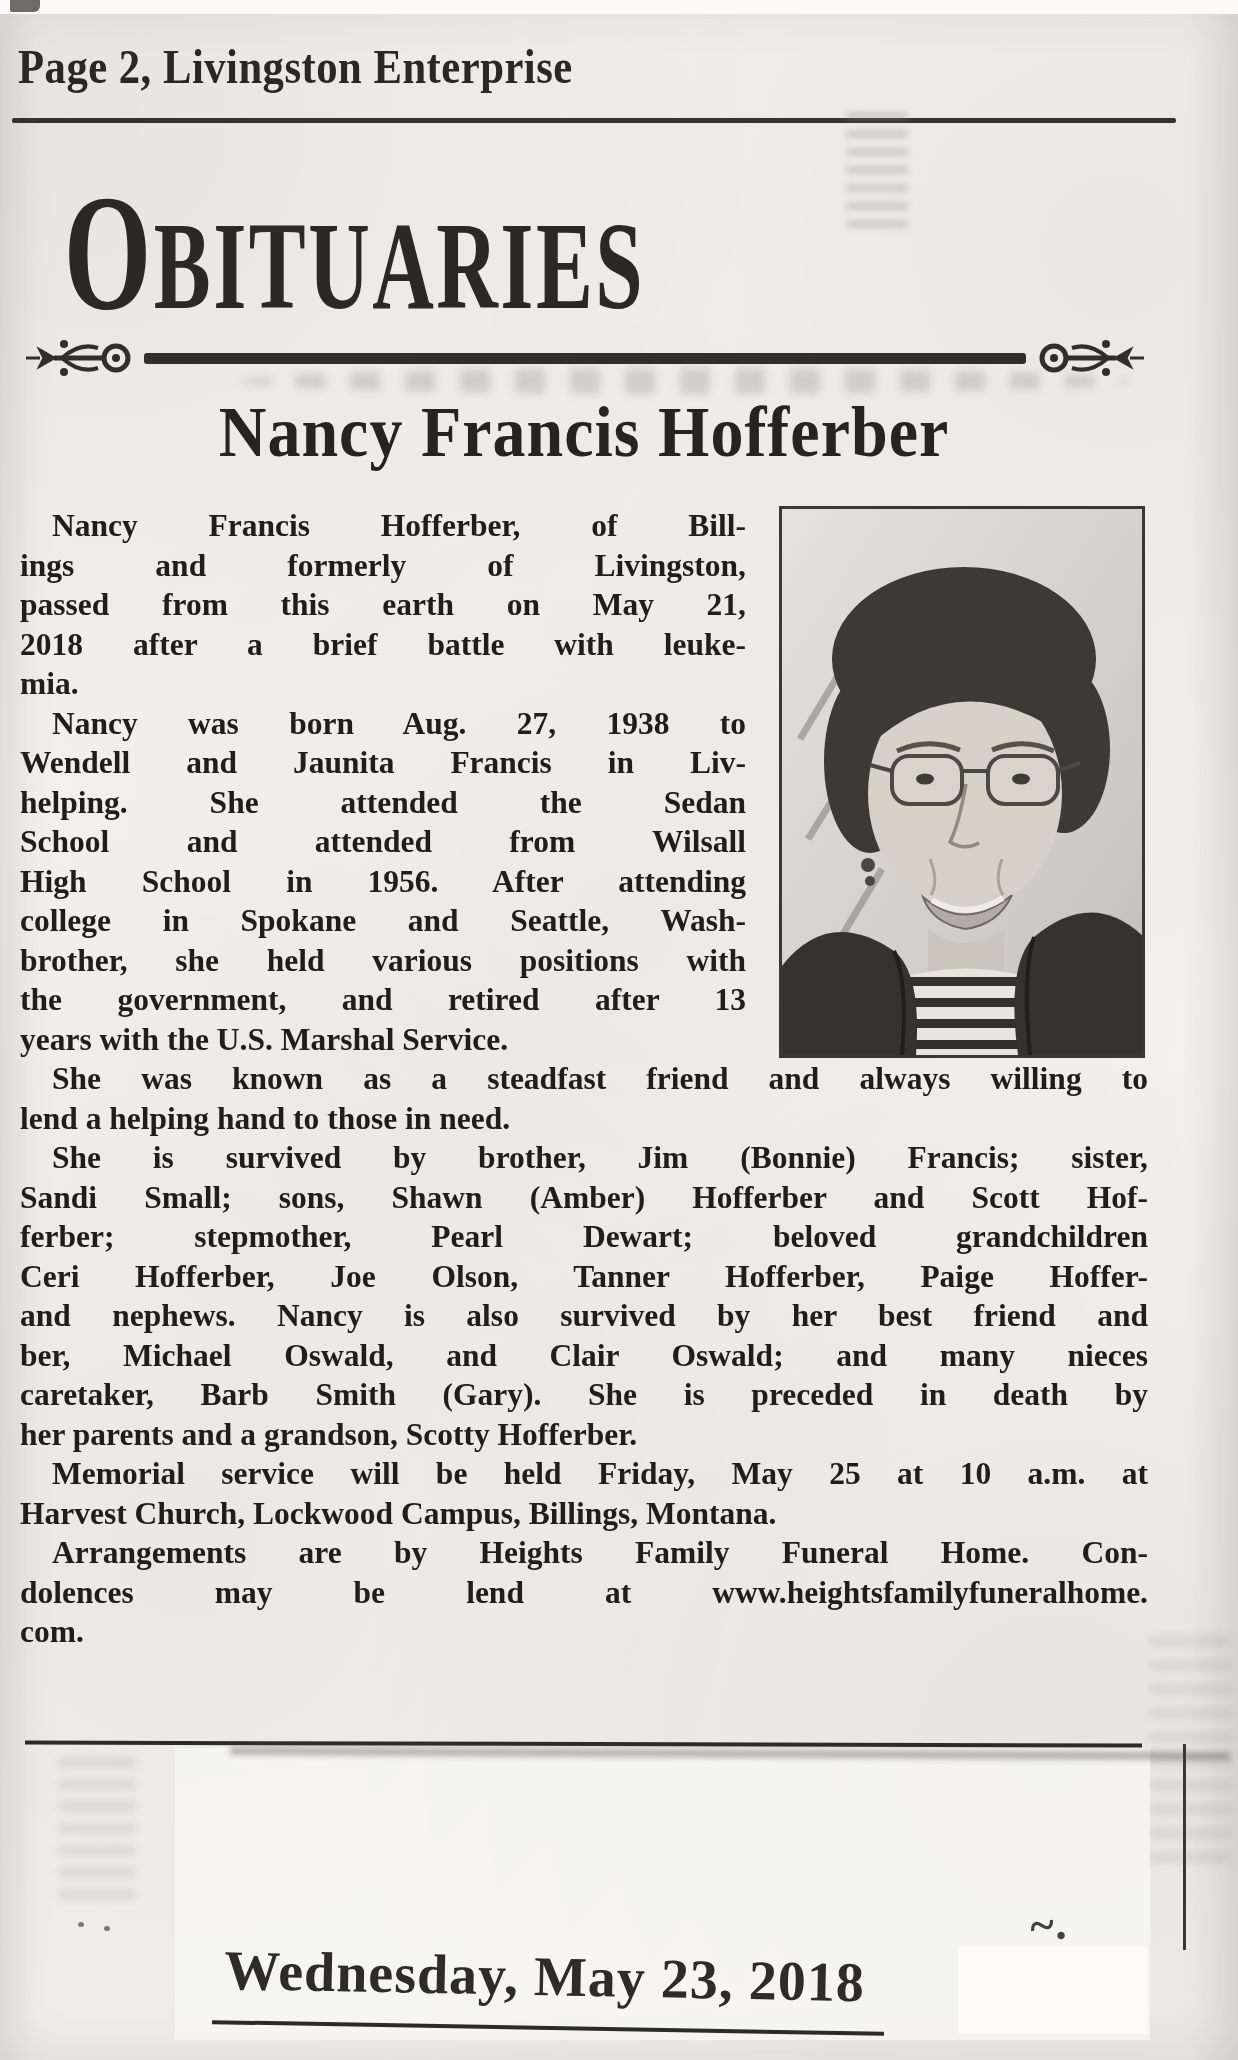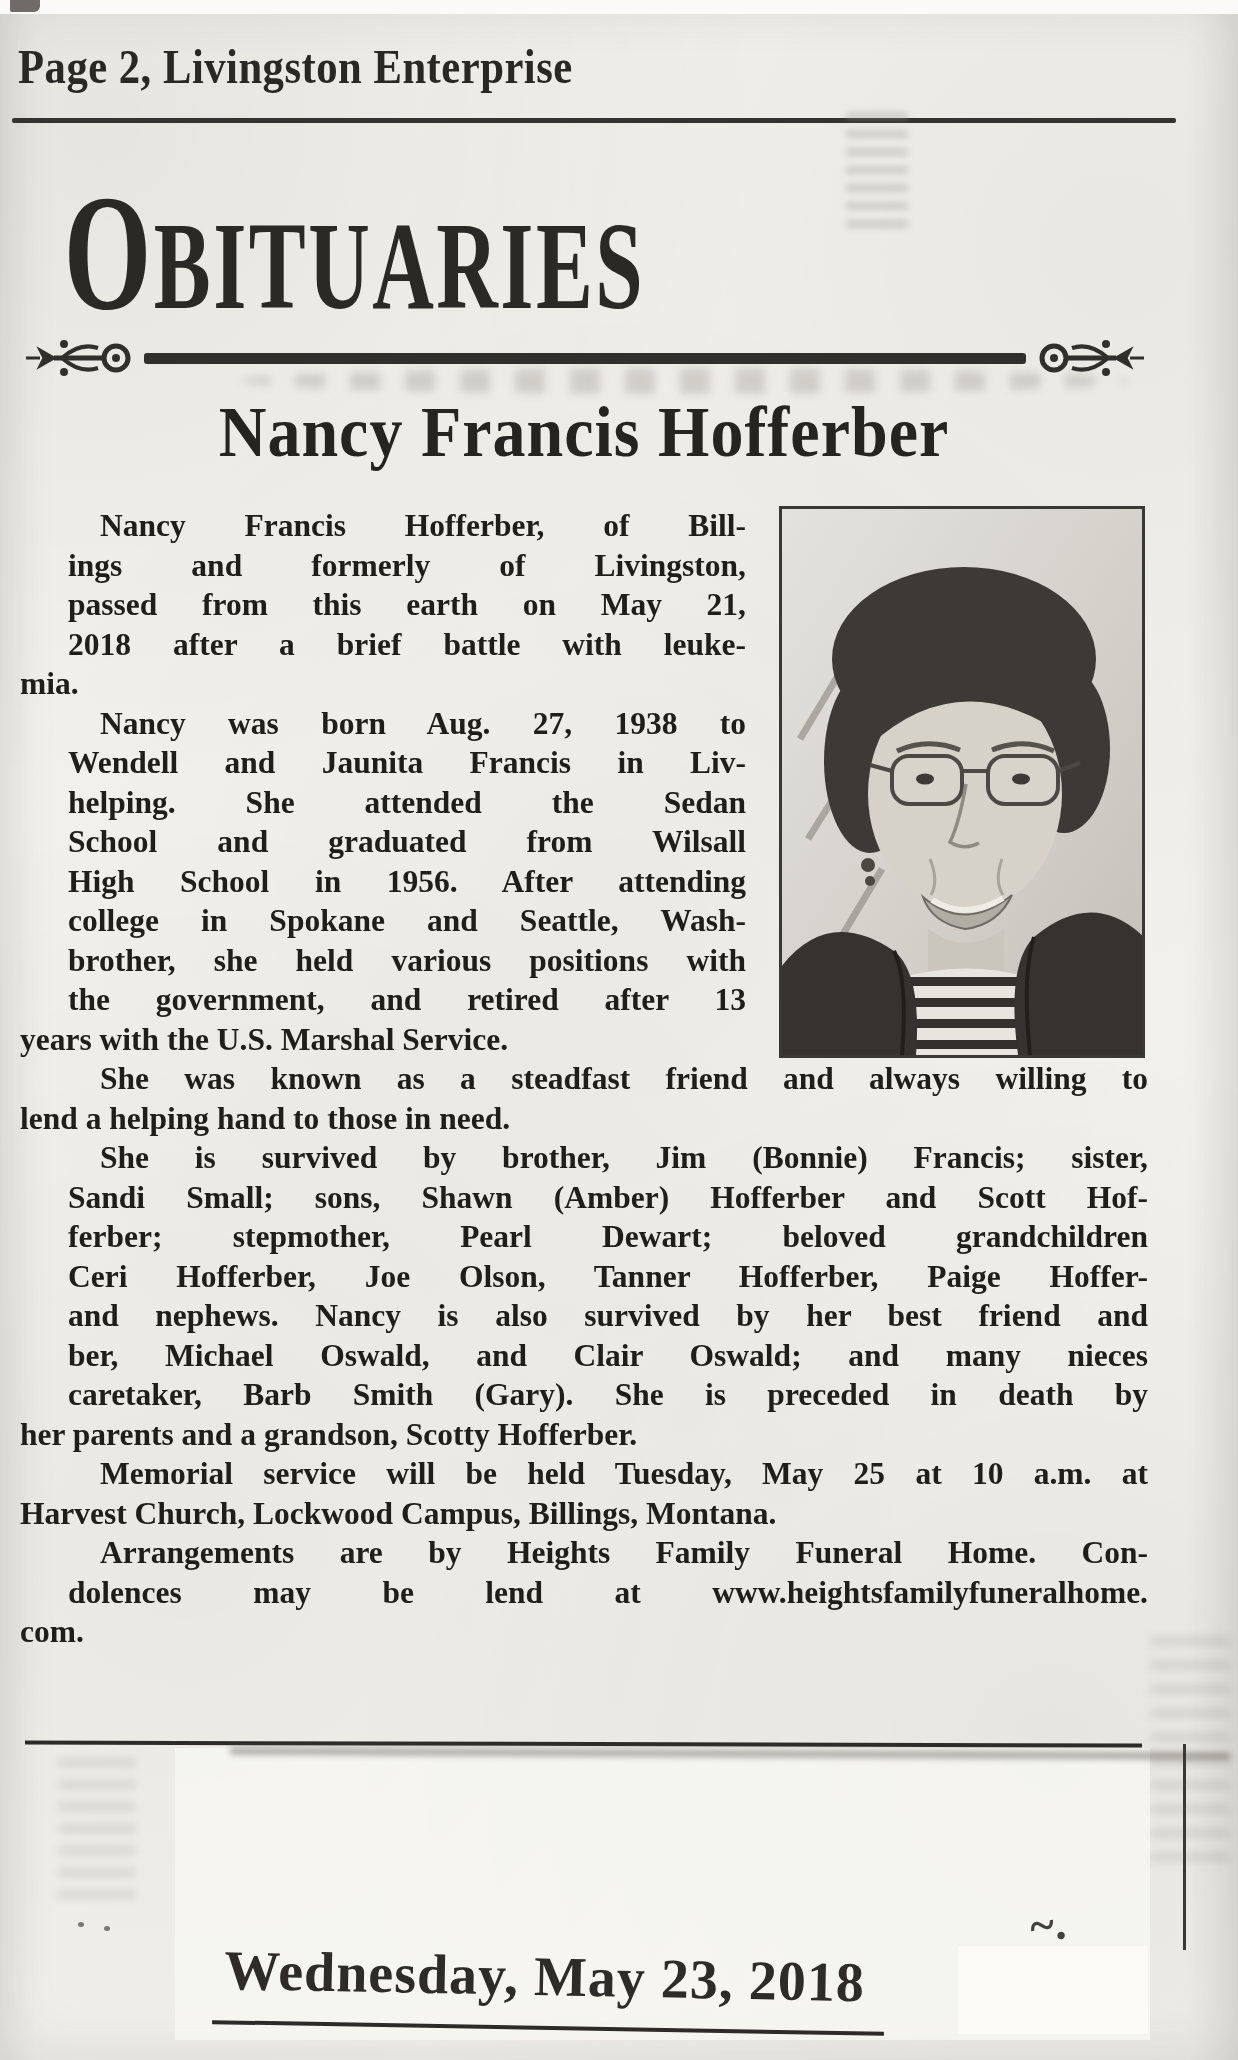--- a/index.html
+++ b/index.html
@@ -53,21 +53,21 @@
     font-size:31.5px; line-height:39.5px; font-weight:bold; color:#201e1a;
   }
   .row1 { display:flex; align-items:flex-start; }
   .col-text { width:726px; flex:0 0 726px; }
   .photo-frame {
     margin-left:33px; width:360px; height:546px; flex:0 0 auto;
     border:3px solid #3a3834; background:#d7d4cf; overflow:hidden;
   }
   .fullwidth { width:1128px; }
   .tline { min-height:39.5px; }
-  .just { text-align:justify; text-align-last:justify; text-justify:inter-word;margin-left:48px; }
+  .just { text-align:justify; text-align-last:justify; text-justify:inter-word; }
   .indent { text-indent:32px; }
 
   
   .patch { position:absolute; left:175px; top:1748px; width:975px; height:292px; background:#f8f7f3; opacity:0.8; }
   .patch-bright { position:absolute; left:958px; top:1946px; width:190px; height:88px; background:#fcfbf8; }
   .tear-line { position:absolute; left:25px; top:1742px; width:1117px; height:4px; background:#2d2b27; transform:rotate(0.15deg); }
   .tear-smudge { position:absolute; left:230px; top:1750px; width:1000px; height:7px; background:#6a665f; filter:blur(3px); opacity:0.55; transform:rotate(0.3deg); }
   .vline { position:absolute; left:1183px; top:1744px; width:3px; height:206px; background:#3b3935; }
   .footer-date {
     position:absolute; left:225px; top:1938px; font-size:56px; font-weight:bold;
@@ -145,21 +145,21 @@
           <div class="tline just indent">Nancy Francis Hofferber, of Bill-</div>
           <div class="tline just">ings and formerly of Livingston,</div>
           <div class="tline just">passed from this earth on May 21,</div>
           <div class="tline just">2018 after a brief battle with leuke-</div>
           <div class="tline">mia.</div>
         </div>
         <div class="para">
           <div class="tline just indent">Nancy was born Aug. 27, 1938 to</div>
           <div class="tline just">Wendell and Jaunita Francis in Liv-</div>
           <div class="tline just">helping. She attended the Sedan</div>
-          <div class="tline just">School and graduated from Wilsall</div>
+          <div class="tline just">School and attended from Wilsall</div>
           <div class="tline just">High School in 1956. After attending</div>
           <div class="tline just">college in Spokane and Seattle, Wash-</div>
           <div class="tline just">brother, she held various positions with</div>
           <div class="tline just">the government, and retired after 13</div>
           <div class="tline">years with the U.S. Marshal Service.</div>
         </div>
       </div>
     <div class="photo-frame">
       <svg width="360" height="546" viewBox="0 0 360 546">
         <defs>
@@ -244,21 +244,21 @@
         <div class="tline just indent">She is survived by brother, Jim (Bonnie) Francis; sister,</div>
         <div class="tline just">Sandi Small; sons, Shawn (Amber) Hofferber and Scott Hof-</div>
         <div class="tline just">ferber; stepmother, Pearl Dewart; beloved grandchildren</div>
         <div class="tline just">Ceri Hofferber, Joe Olson, Tanner Hofferber, Paige Hoffer-</div>
         <div class="tline just">and nephews. Nancy is also survived by her best friend and</div>
         <div class="tline just">ber, Michael Oswald, and Clair Oswald; and many nieces</div>
         <div class="tline just">caretaker, Barb Smith (Gary). She is preceded in death by</div>
         <div class="tline">her parents and a grandson, Scotty Hofferber.</div>
       </div>
       <div class="para">
-        <div class="tline just indent">Memorial service will be held Tuesday, May 25 at 10 a.m. at</div>
+        <div class="tline just indent">Memorial service will be held Friday, May 25 at 10 a.m. at</div>
         <div class="tline">Harvest Church, Lockwood Campus, Billings, Montana.</div>
       </div>
       <div class="para">
         <div class="tline just indent">Arrangements are by Heights Family Funeral Home. Con-</div>
         <div class="tline just">dolences may be lend at www.heightsfamilyfuneralhome.</div>
         <div class="tline">com.</div>
       </div>
     </div>
 </div>
 

